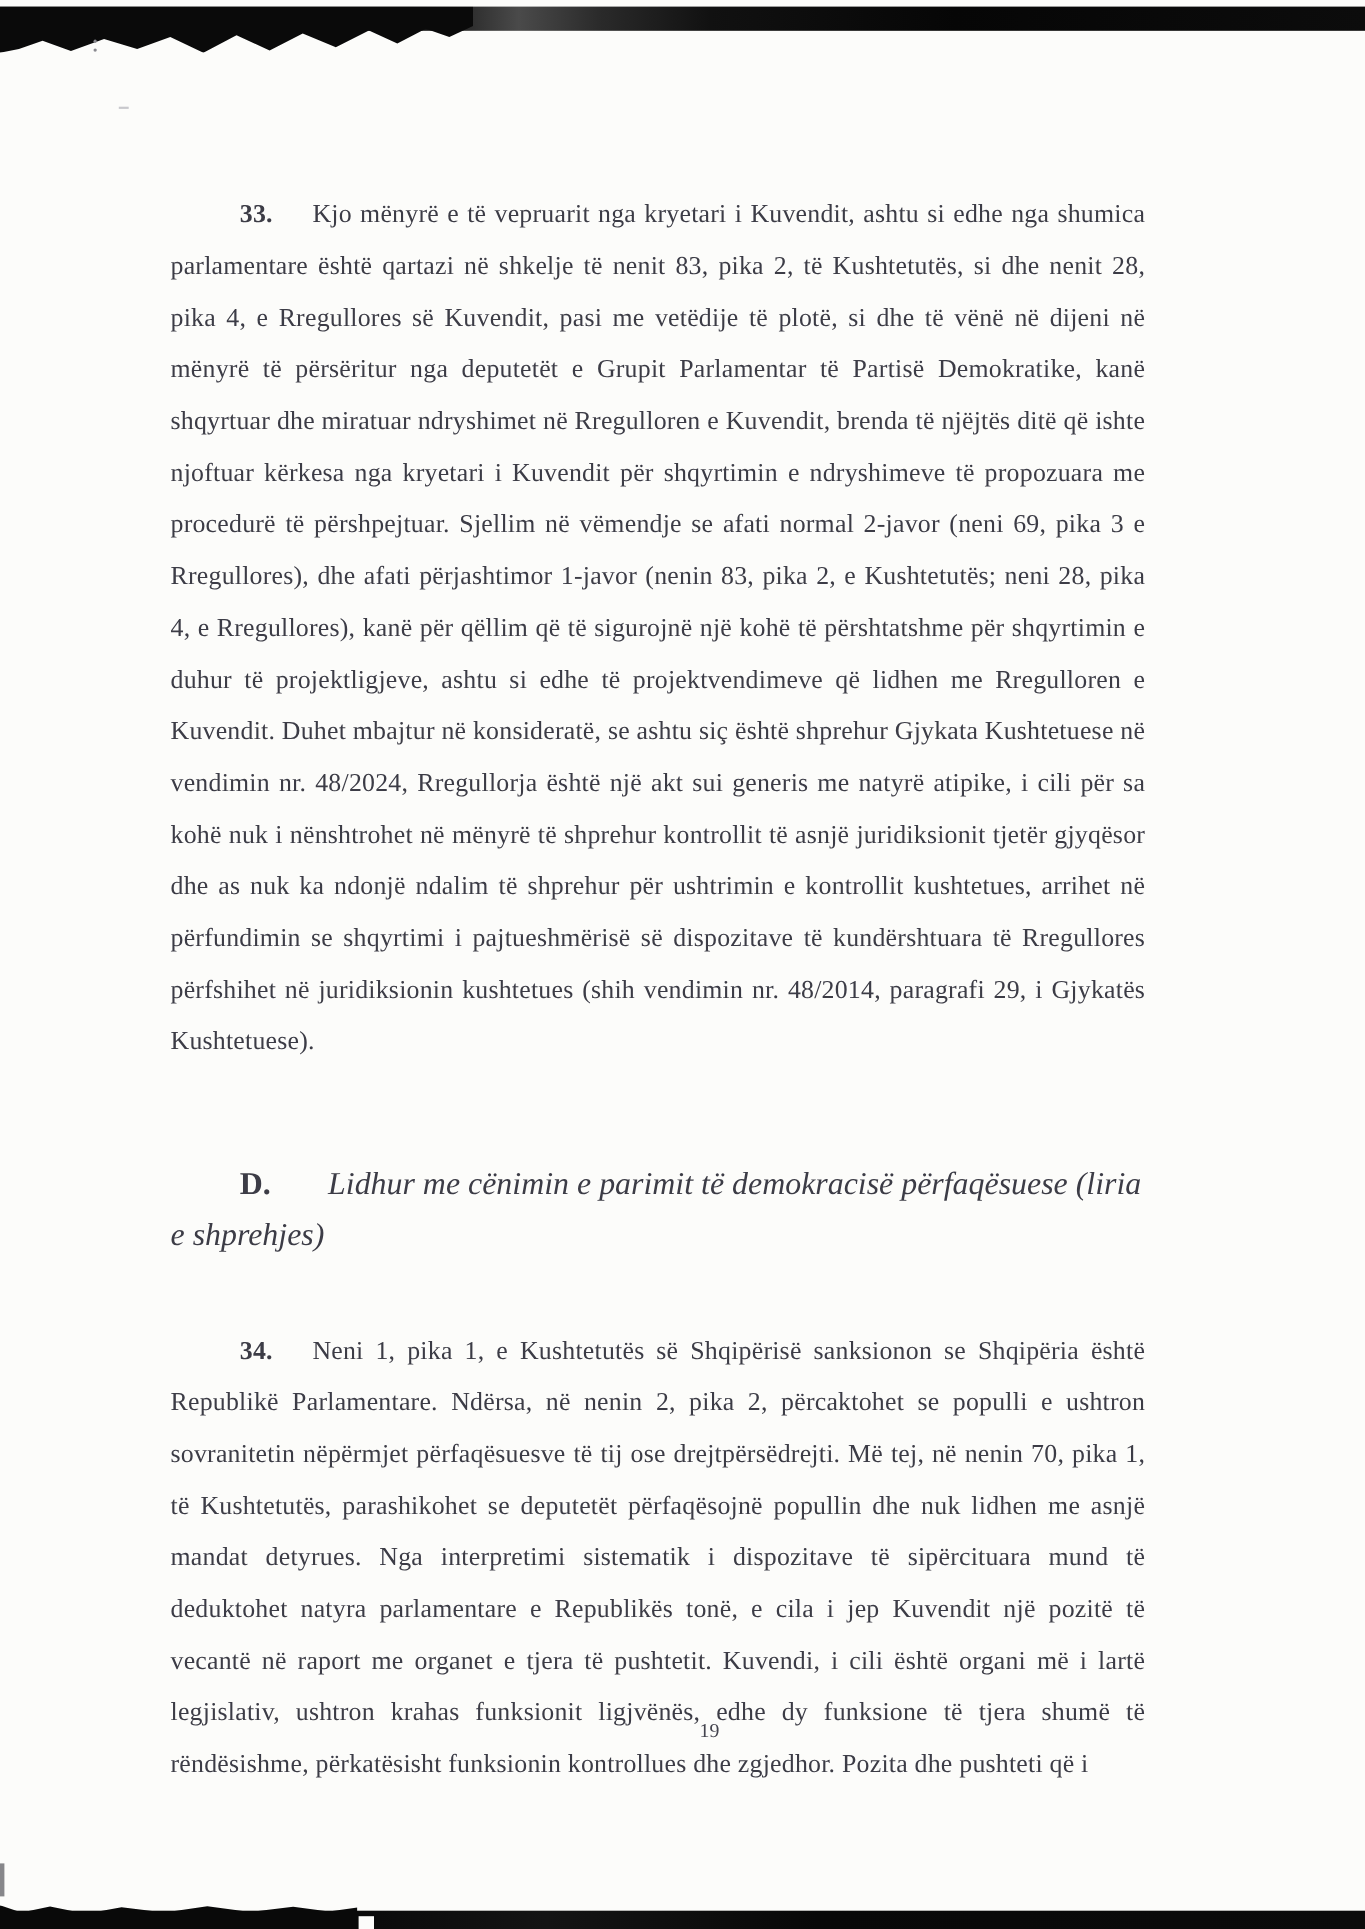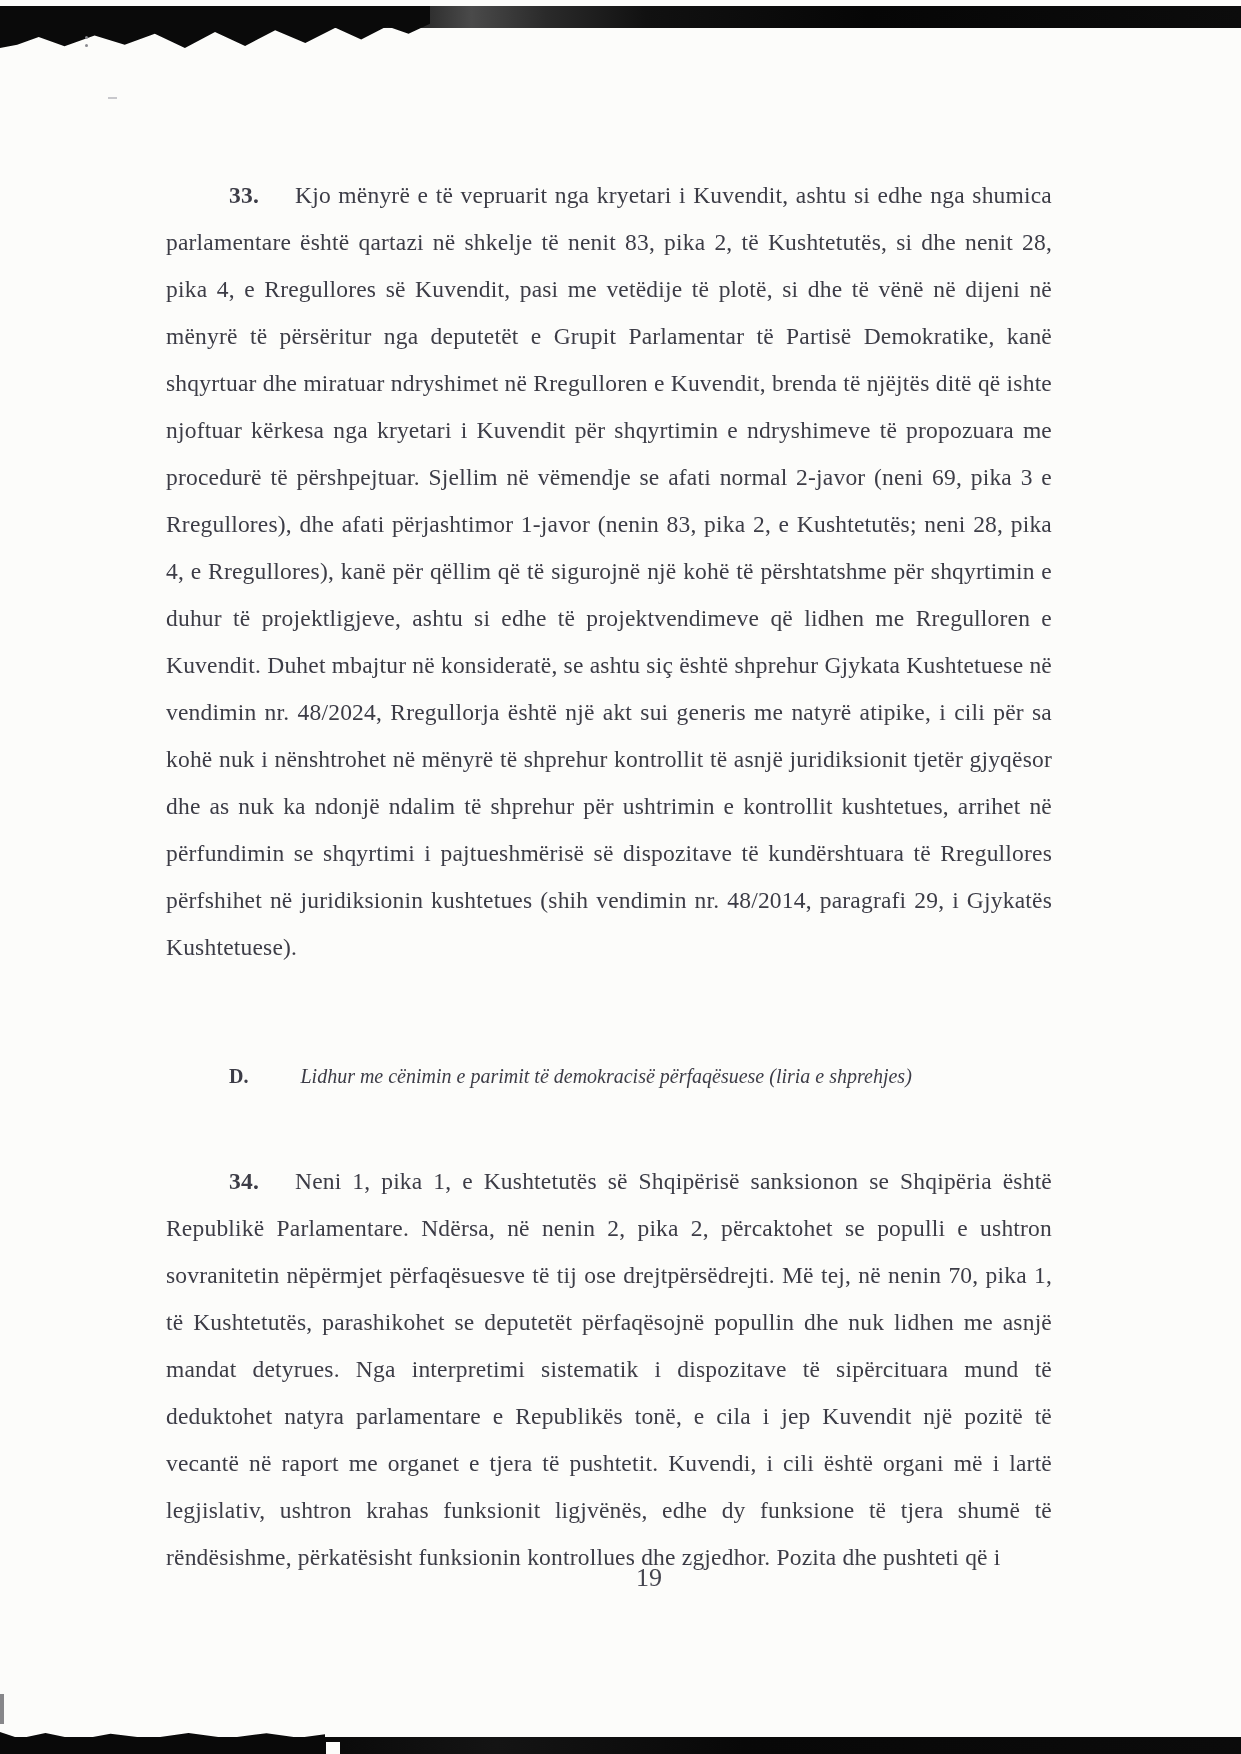--- a/index.html
+++ b/index.html
@@ -15,59 +15,59 @@
     color: #3c3c46;
     overflow: hidden;
   }
   .page {
     position: absolute;
     inset: 0;
   }
   
   .text-block {
     position: absolute;
-    left: 166px;
+    left: 155px;
     top: 172px;
     width: 886px;
   }
   p.para {
     margin: 0;
     font-size: 23.5px;
     line-height: 47px;
     text-align: justify;
     text-indent: 63px;
     letter-spacing: 0.2px;
   }
   .pnum {
     font-weight: bold;
     margin-right: 36px;
   }
   p.heading {
     margin: 82px 0 0 0;
-    font-size: 20px;
+    font-size: 29px;
     line-height: 47px;
     text-indent: 63px;
   }
   .hnum {
     font-weight: bold;
     font-style: normal;
     margin-right: 52px;
   }
   .htext {
     font-style: italic;
   }
   p.para-34 {
     margin-top: 58px;
     font-family: Liberation Serif, serif;
   }
   .page-number {
     position: absolute;
     left: 636px;
     top: 1563px;
-    font-size: 26px;
+    font-size: 18px;
     color: #44444e;
   }
   
   .scan-bar-top {
     position: absolute;
     left: 0;
     top: 6px;
     width: 1241px;
     height: 22px;
     background: linear-gradient(90deg,

